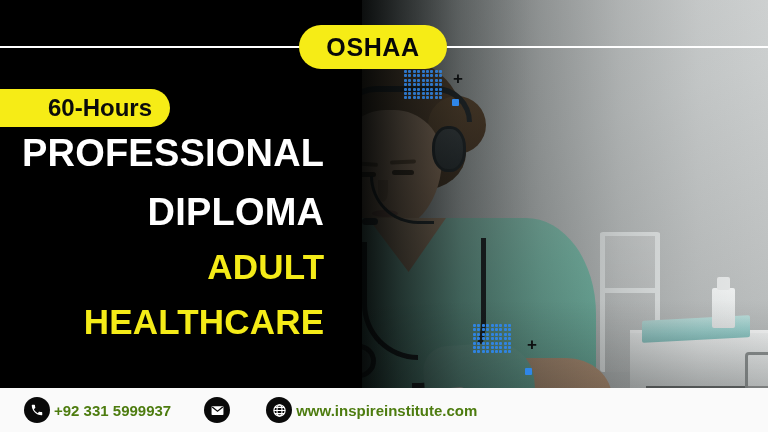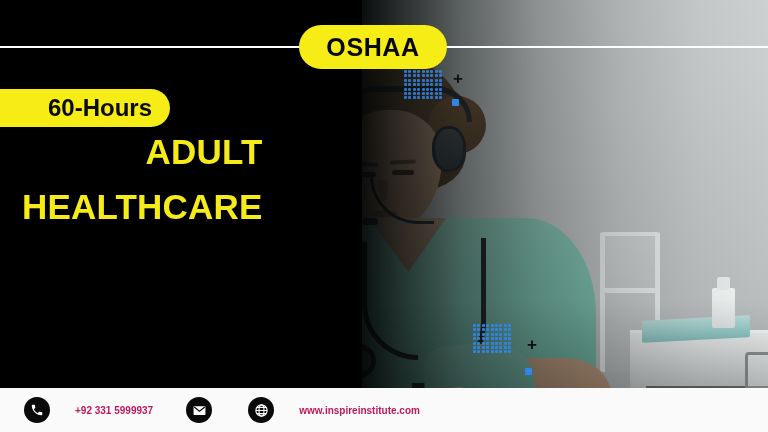--- a/index.html
+++ b/index.html
@@ -278,22 +278,22 @@
   .c-web   { margin-left:36px; }
 
   .cicon {
     width:26px; height:26px; border-radius:50%;
     background:#0A0A0A;
     display:flex; align-items:center; justify-content:center;
     flex:0 0 26px;
   }
   .cicon svg { display:block; }
   .ctext {
-    margin-left:25px;
-    font-size:10px; font-weight:bold; color:#be185d;
+    margin-left:4px;
+    font-size:15px; font-weight:bold; color:#4d7c0f;
     letter-spacing:0;
   }
 </style>
 </head>
 <body>
 
 <div class="banner">
 
   <div class="photo">
     <div class="room-wall"></div>
@@ -475,20 +475,22 @@
   <div class="plus plus-a">+</div>
   <div class="plus plus-b">+</div>
   <div class="bluedot bluedot-a"></div>
   <div class="bluedot bluedot-b"></div>
 
   <div class="hours-pill">
     <span>60-Hours</span>
   </div>
 
   <div class="headline">
+    <div class="hl-line hl-white hl-1">PROFESSIONAL</div>
+    <div class="hl-line hl-white hl-2">DIPLOMA</div>
     <div class="hl-line hl-yellow hl-3">ADULT</div>
     <div class="hl-line hl-yellow hl-4">HEALTHCARE</div>
   </div>
 
   <div class="footer">
 
     <div class="contact c-phone">
       <span class="cicon">
         <svg width="14" height="14" viewBox="0 0 24 24" fill="#fff">
           <path d="M6.6 10.8c1.5 2.9 3.7 5.1 6.6 6.6l2.2-2.2c.3-.3.7-.4 1-.2 1.1.4 2.4.6 3.6.6.6 0 1 .4 1 1V20c0 .6-.4 1-1 1C10.6 21 3 13.4 3 4c0-.6.4-1 1-1h3.5c.6 0 1 .4 1 1 0 1.3.2 2.5.6 3.6.1.4 0 .8-.2 1l-2.3 2.2z"></path>

